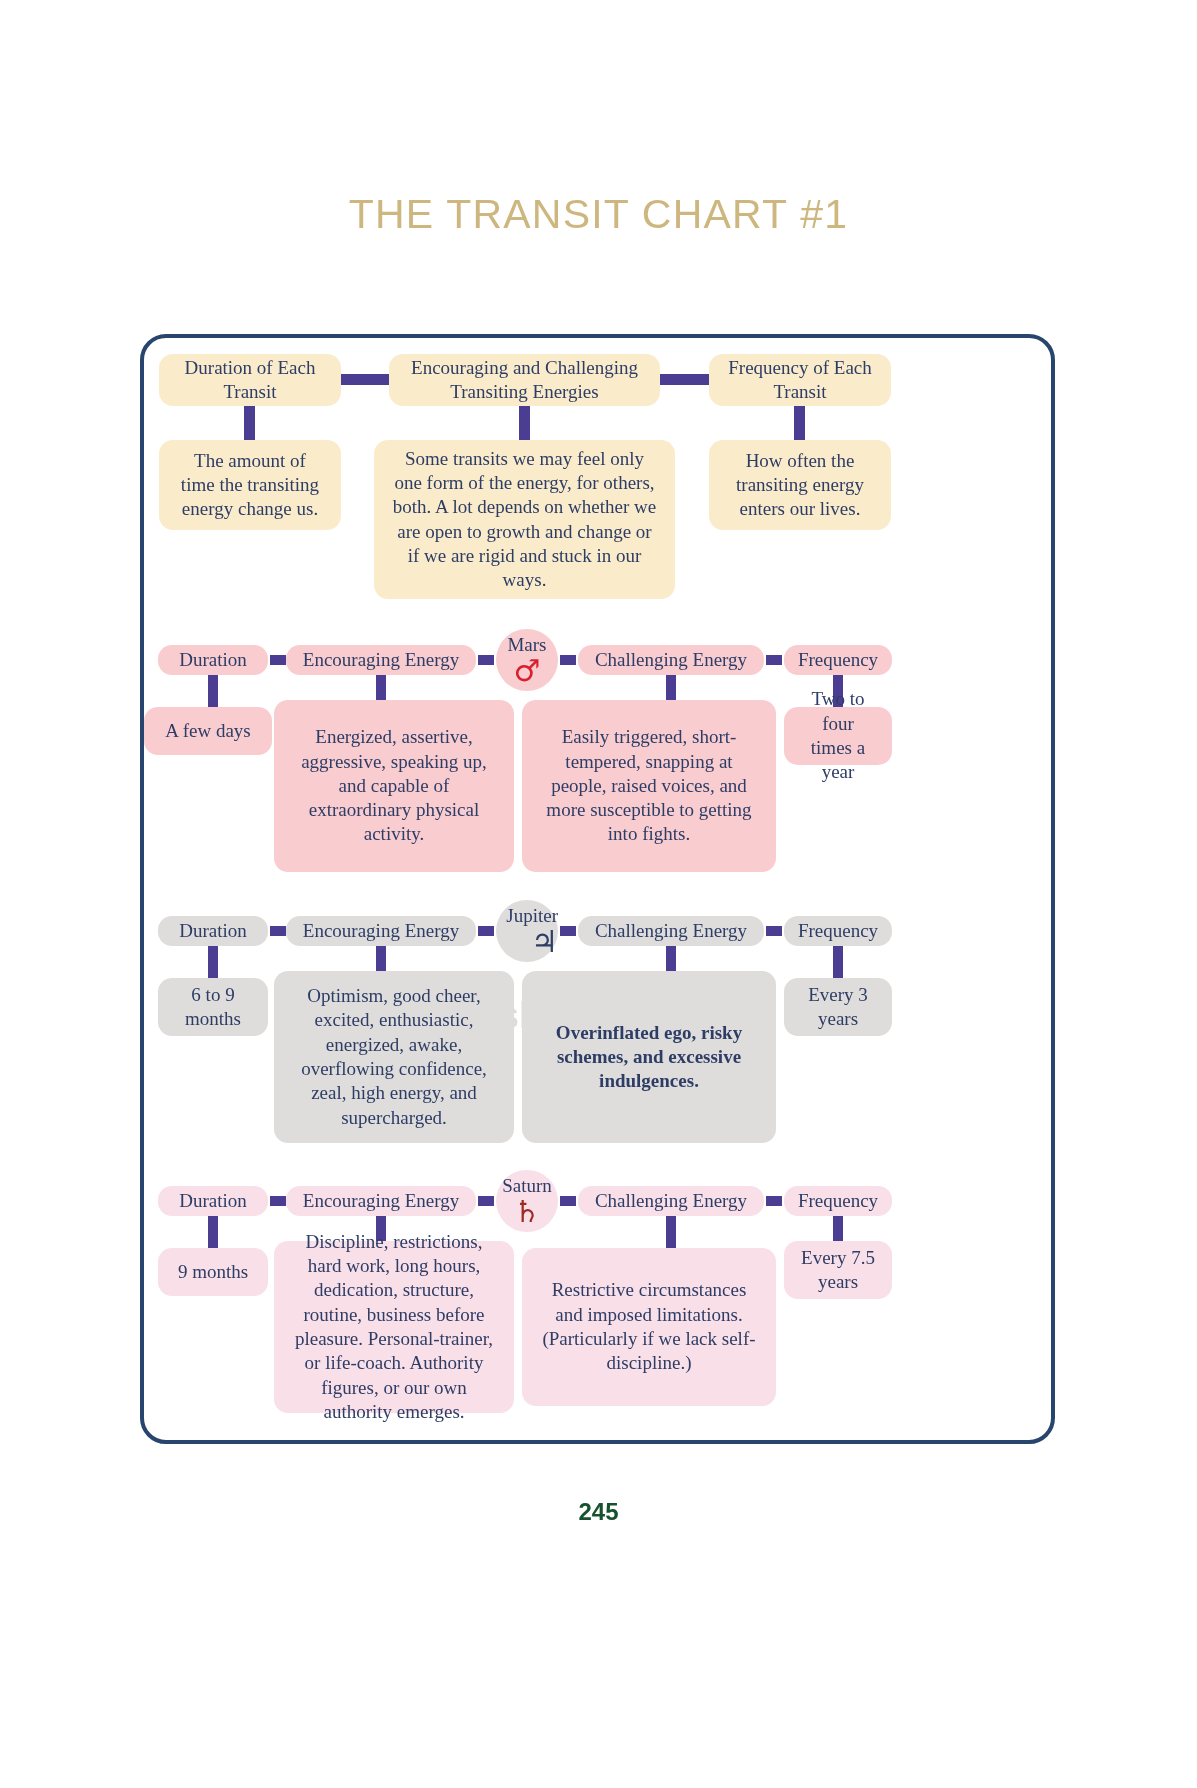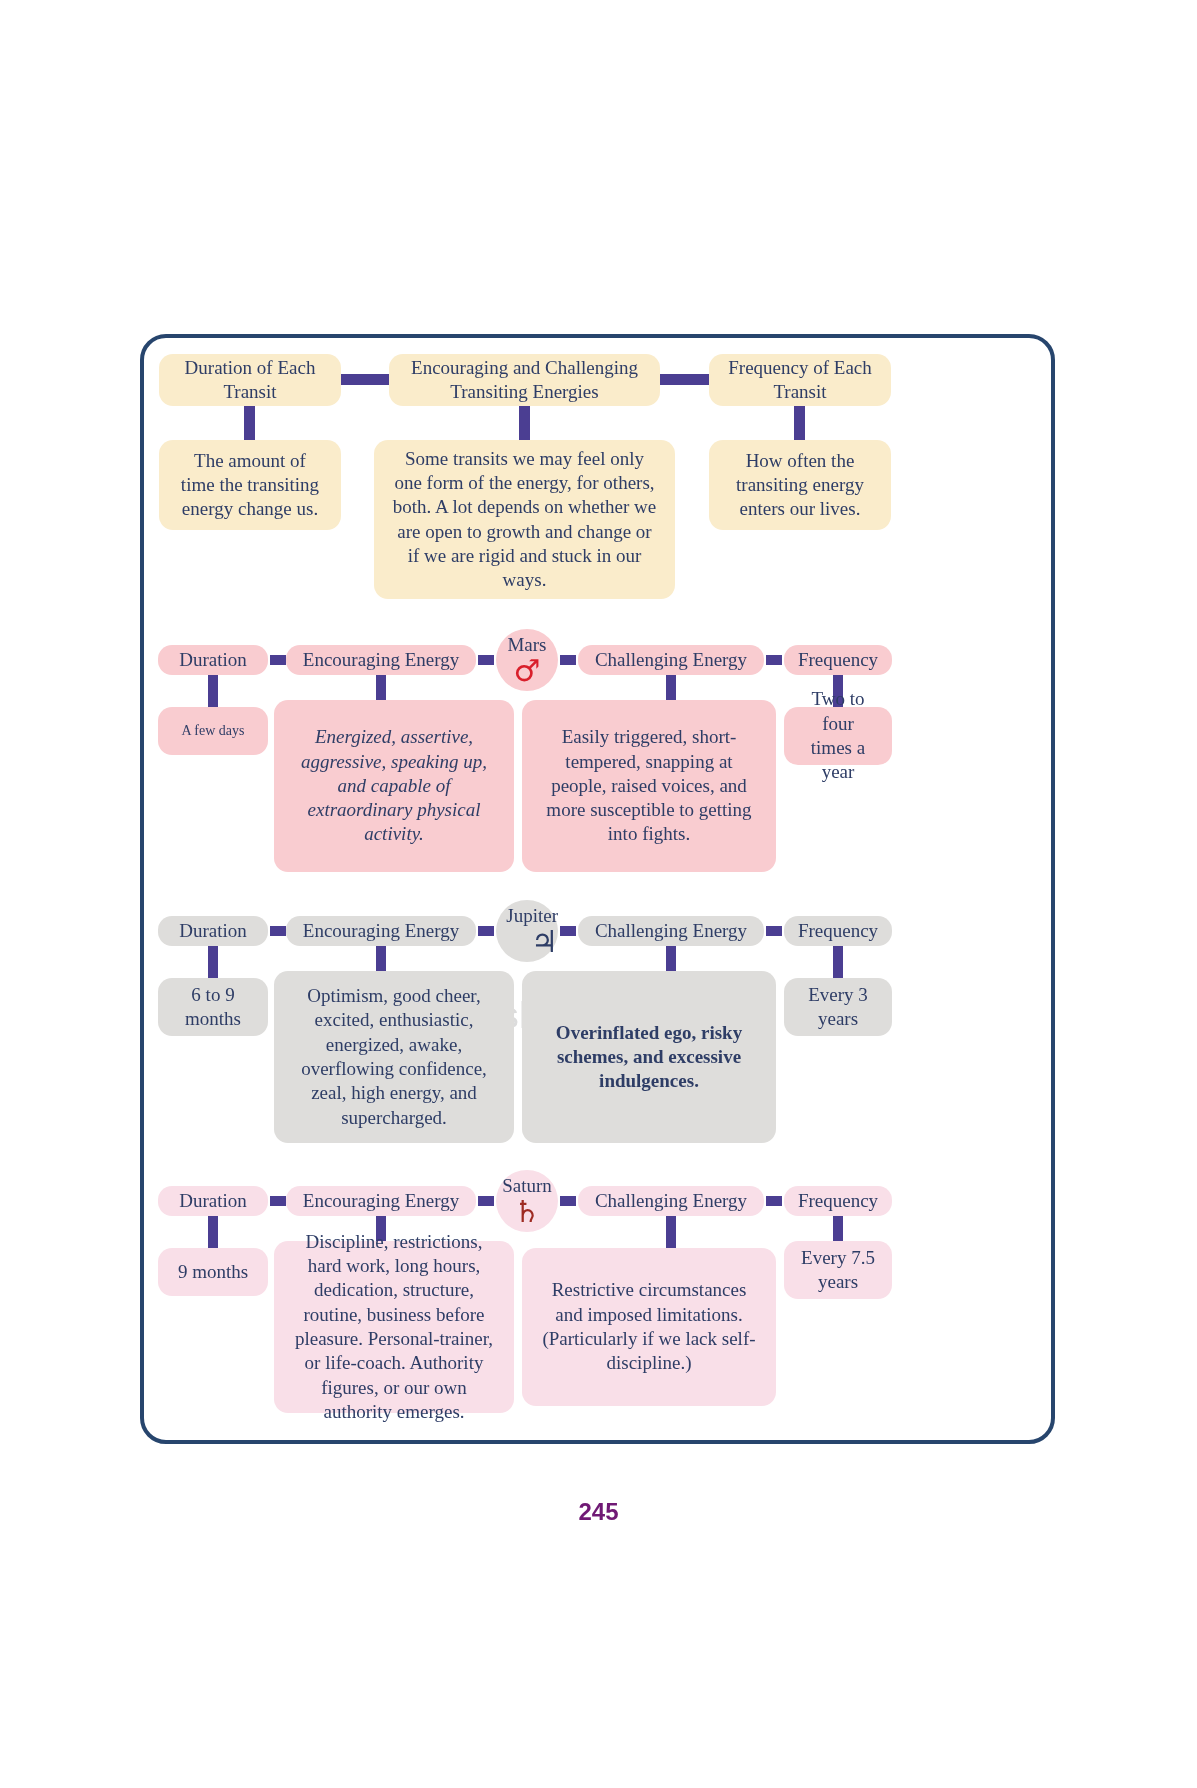--- a/index.html
+++ b/index.html
@@ -108,27 +108,28 @@
   
   .page-num {
     position: absolute;
     left: 0;
     top: 1498px;
     width: 1197px;
     text-align: center;
     font-family: "Liberation Sans", sans-serif;
     font-weight: bold;
     font-size: 24px;
-    color: #701a75;
+    color: #14532d;
   }
 </style>
 </head>
 <body>
 
 <div class="page-title">
+  <span class="tl">THE TRANSIT CHART #1</span>
 </div>
 
 <div class="frame"></div>
 
 <div class="node cream" style="left:159px; top:354px; width:182px; height:52px; font-size:19px;">Duration of Each Transit</div>
 
 <div class="node cream" style="left:389px; top:354px; width:271px; height:52px; font-size:19px;">Encouraging and Challenging Transiting Energies</div>
 
 <div class="node cream" style="left:709px; top:354px; width:182px; height:52px; font-size:19px;">Frequency of Each Transit</div>
 
@@ -158,22 +159,22 @@
 <div class="conn" style="left:560px; top:655px; width:16px; height:10px;"></div>
 <div class="node pink" style="left:578px; top:645px; width:186px; height:30px; font-size:19px;">Challenging Energy</div>
 <div class="conn" style="left:766px; top:655px; width:16px; height:10px;"></div>
 <div class="node pink" style="left:784px; top:645px; width:108px; height:30px; font-size:19px;">Frequency</div>
 
 <div class="conn" style="left:208px; top:675px; width:10px; height:32px;"></div>
 <div class="conn" style="left:376px; top:675px; width:10px; height:32px;"></div>
 <div class="conn" style="left:666px; top:675px; width:10px; height:32px;"></div>
 <div class="conn" style="left:833px; top:675px; width:10px; height:32px;"></div>
 
-<div class="node pink" style="left:158px; top:707px; width:110px; height:48px; font-size:14px;">A few days</div>
-<div class="node pink" style="left:274px; top:700px; width:240px; height:172px; font-size:19px;font-style:italic;">Energized, assertive, aggressive, speaking up, and capable of extraordinary physical activity.</div>
+<div class="node pink" style="left:144px; top:707px; width:128px; height:48px; font-size:19px;">A few days</div>
+<div class="node pink" style="left:274px; top:700px; width:240px; height:172px; font-size:19px;">Energized, assertive, aggressive, speaking up, and capable of extraordinary physical activity.</div>
 <div class="node pink" style="left:522px; top:700px; width:254px; height:172px; font-size:19px;">Easily triggered, short-tempered, snapping at people, raised voices, and more susceptible to getting into fights.</div>
 <div class="node pink" style="left:784px; top:707px; width:108px; height:58px; font-size:19px;">Two to four times a year</div>
 
 <div class="watermark">KosherAstro.com</div>
 
 <div class="node gray" style="left:158px; top:916px; width:110px; height:30px; font-size:19px;">Duration</div>
 <div class="conn" style="left:270px; top:926px; width:16px; height:10px;"></div>
 <div class="node gray" style="left:286px; top:916px; width:190px; height:30px; font-size:19px;">Encouraging Energy</div>
 <div class="conn" style="left:478px; top:926px; width:16px; height:10px;"></div>
 

